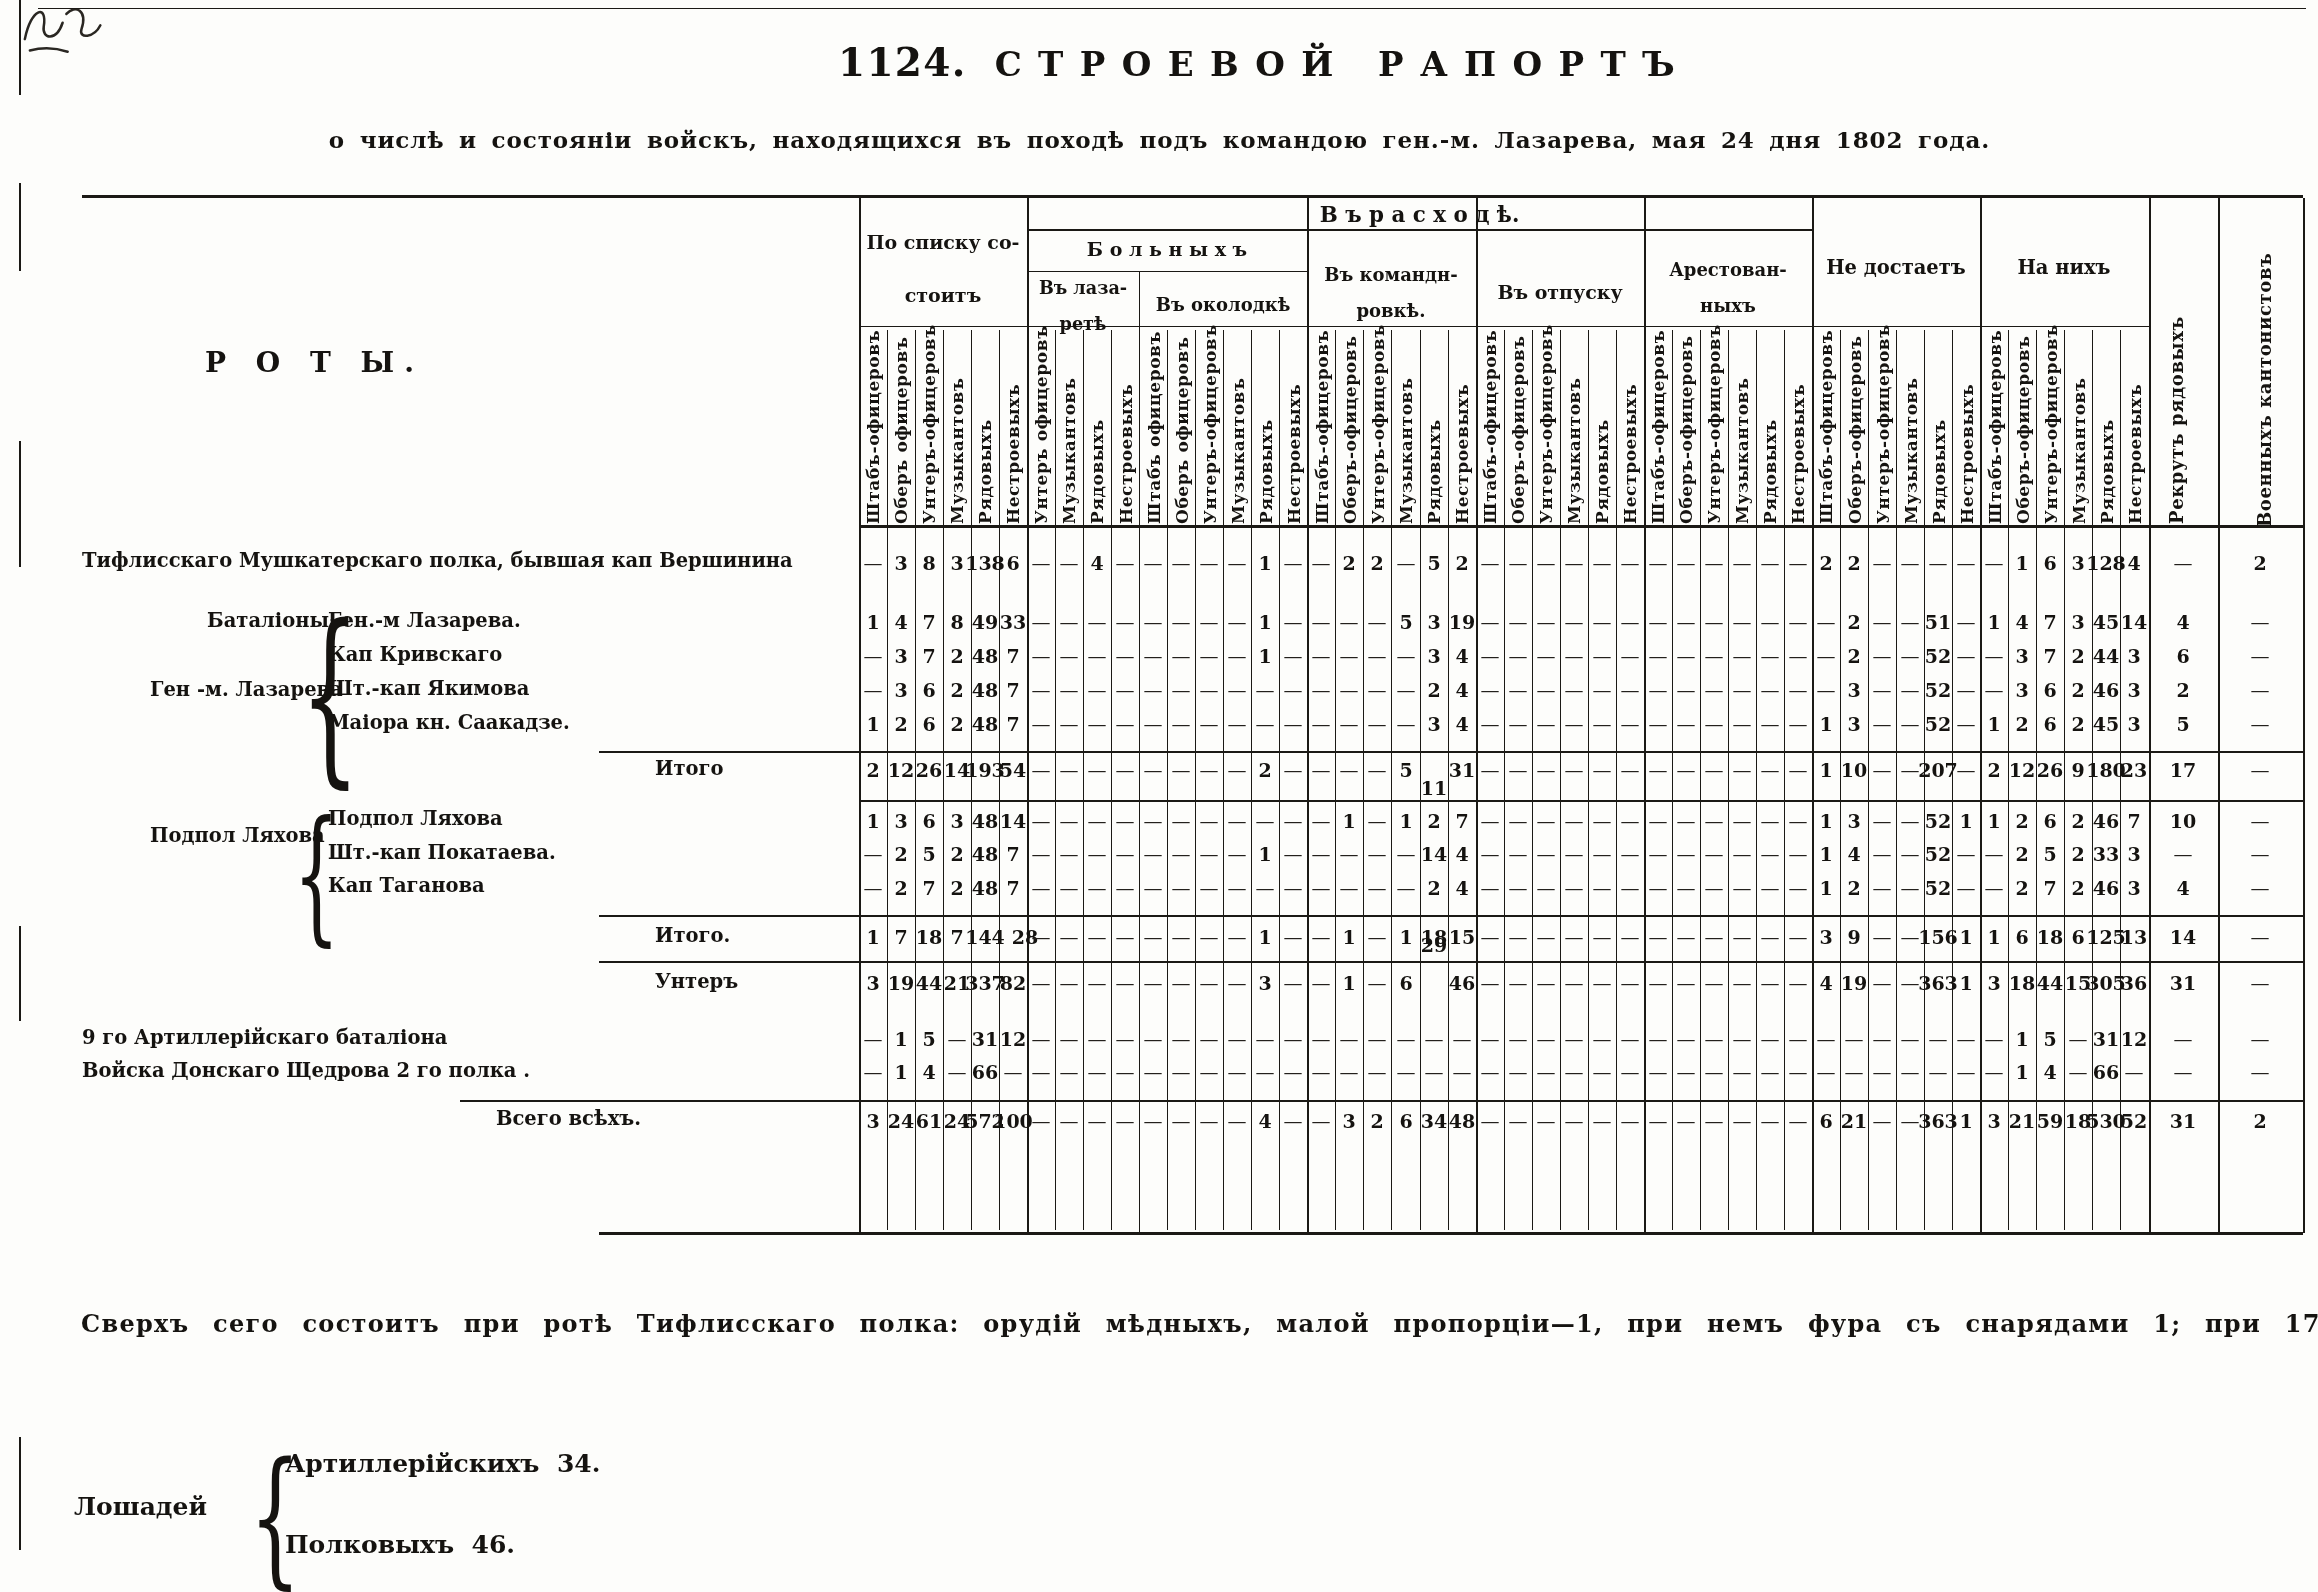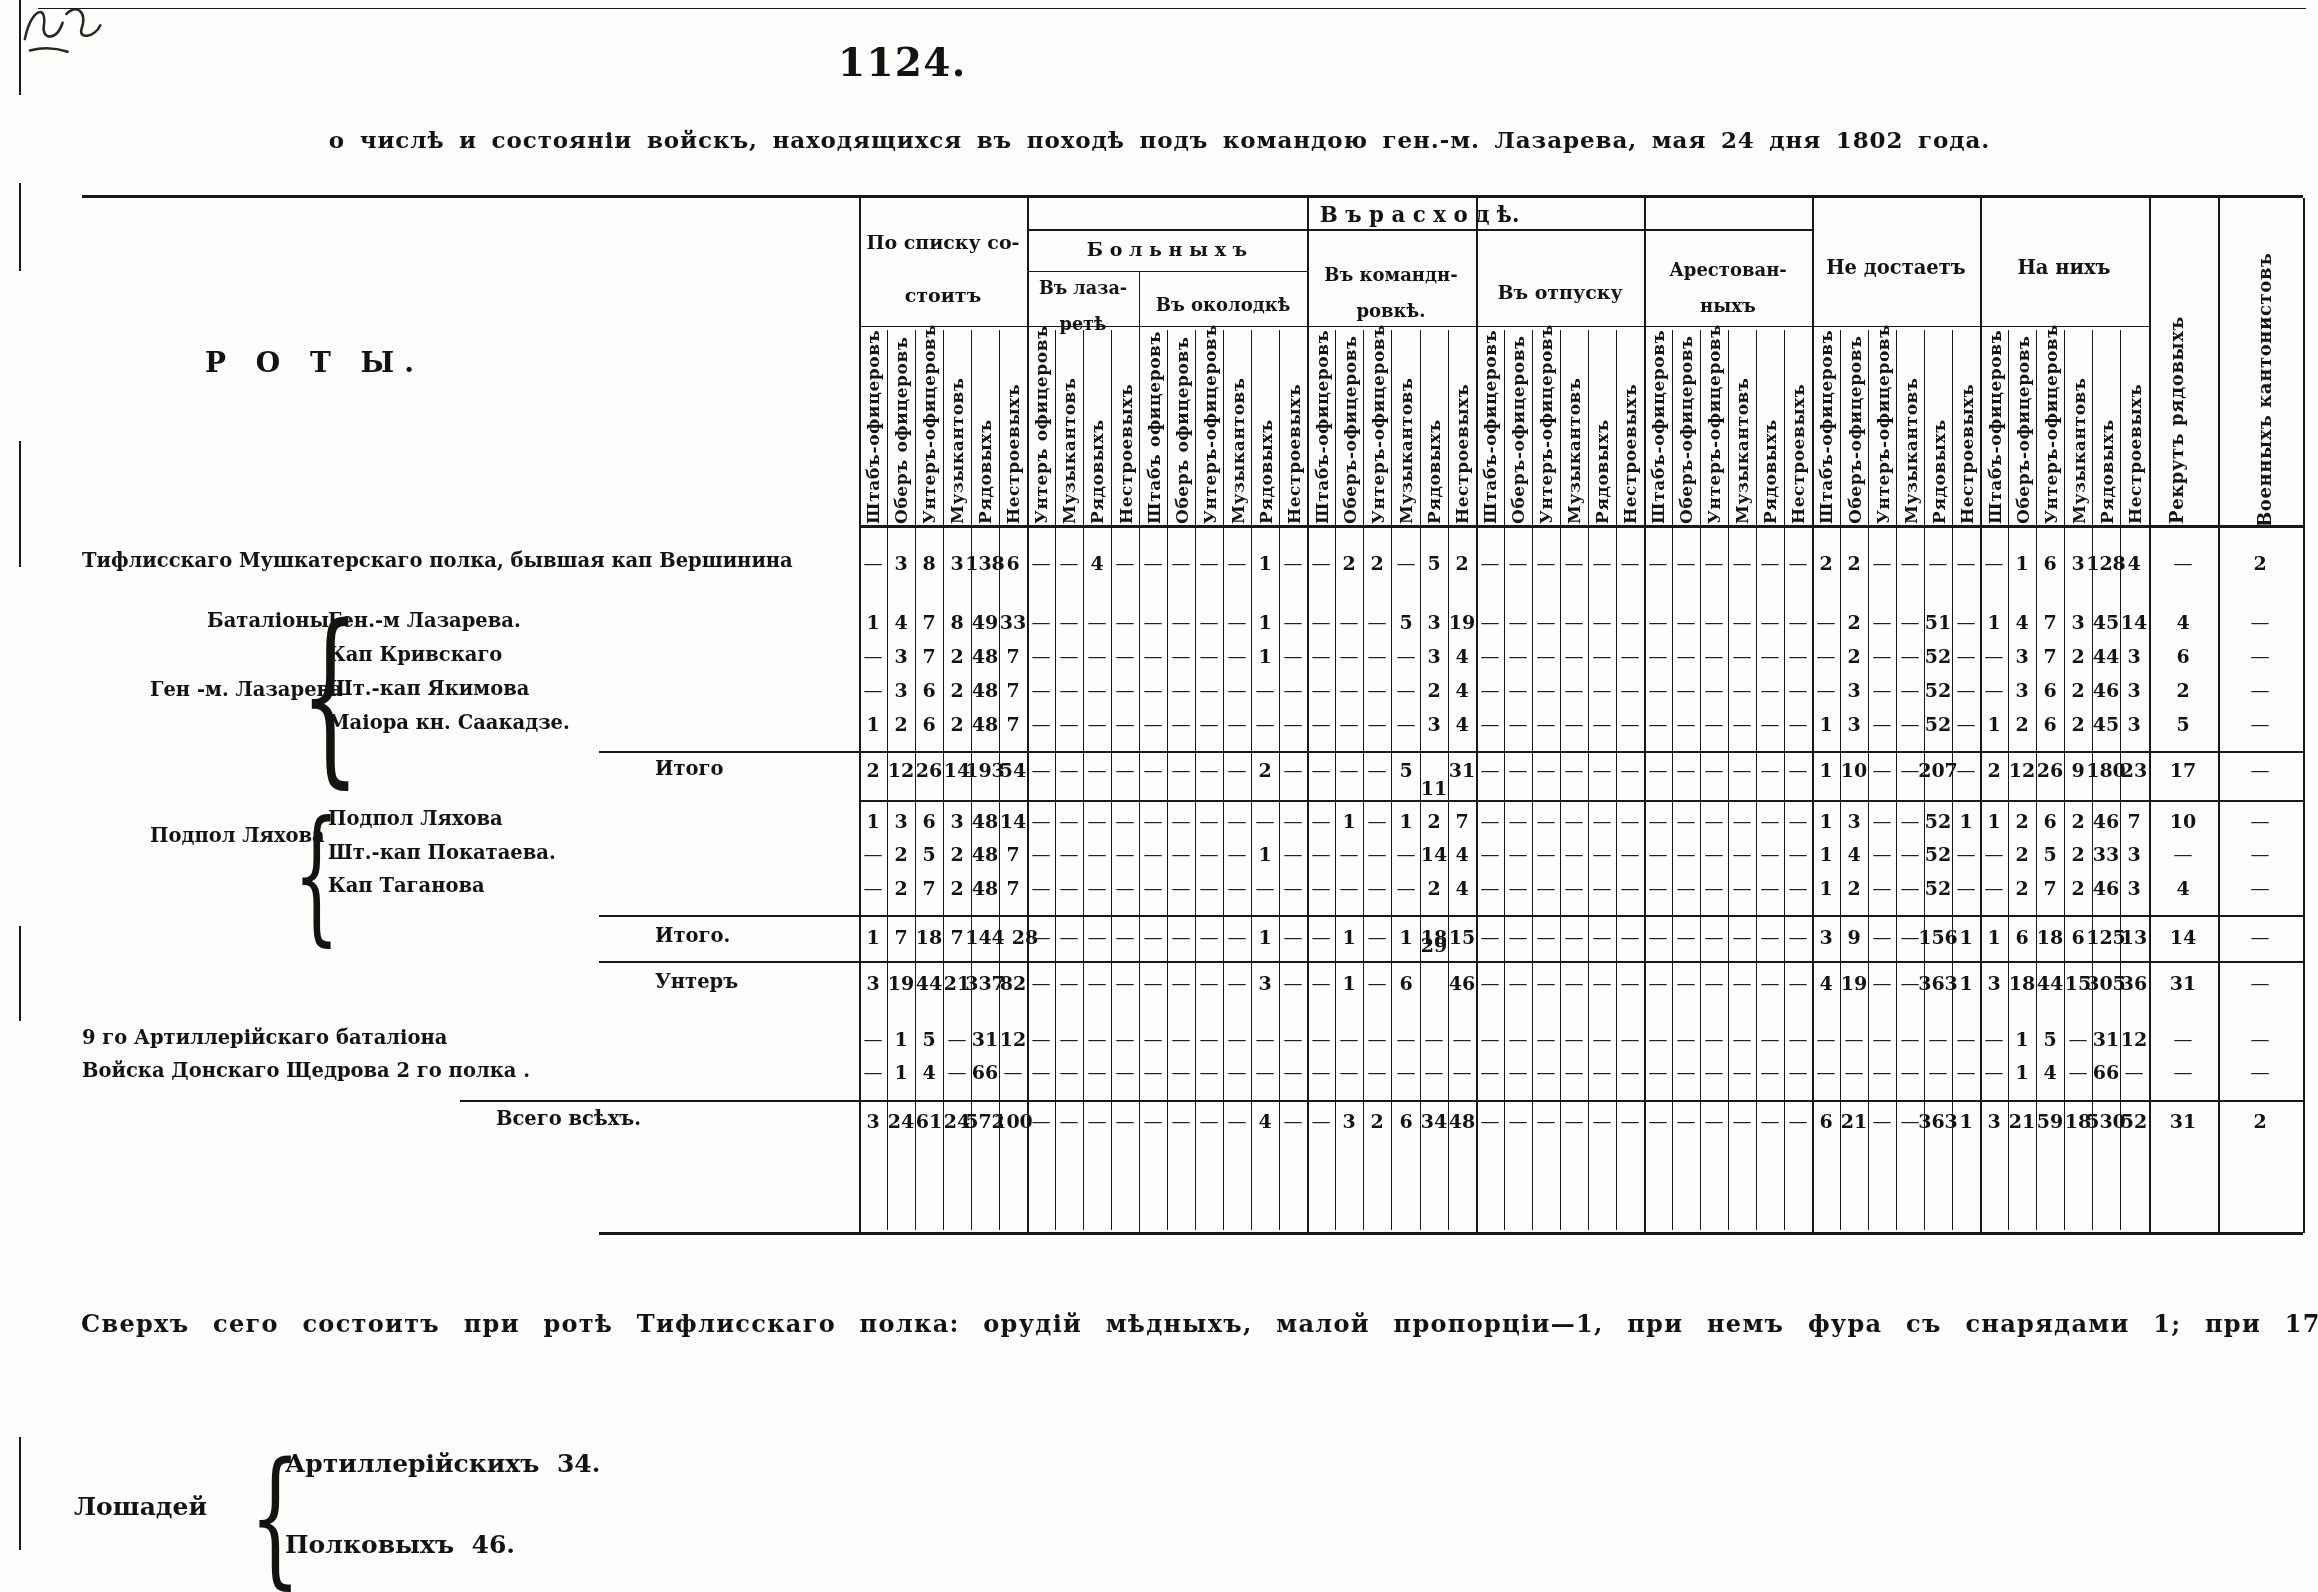--- a/index.html
+++ b/index.html
@@ -30,20 +30,21 @@
 <body>
 
 <div id="page">
 
   <svg class="abs" style="left:11.3px;top:0px" width="107" height="60" viewBox="0 0 170 95">
     <path d="M22 62 C 32 12, 58 6, 52 42 C 49 62, 72 66, 82 36 M88 22 C 102 6, 122 16, 112 46 C 107 62, 132 60, 142 40 M30 80 q 30 -8 60 2" stroke="#2a2722" fill="none" stroke-width="4" stroke-linecap="round"></path>
   </svg>
 
   <div class="titlerow">
     <span id="doc-number">1124.</span>
+    <span id="doc-title">СТРОЕВОЙ  РАПОРТЪ</span>
   </div>
   <div id="doc-subtitle">о числѣ и состояніи войскъ, находящихся въ походѣ подъ командою ген.-м. Лазарева, мая 24 дня 1802 года.</div>
 
   <div id="table-layer">
       <div class="hline" style="left: 38px; top: 7.6px; width: 2268px; height: 1.9px;"></div>
       <div class="hline" style="left: 82px; top: 195px; width: 2221px; height: 3.2px;"></div>
       <div class="hline" style="left: 1027px; top: 229px; width: 785px; height: 1.9px;"></div>
       <div class="hline" style="left: 1027px; top: 271px; width: 280px; height: 1.3px;"></div>
       <div class="hline" style="left: 859px; top: 326px; width: 1290px; height: 1.3px;"></div>
       <div class="hline" style="left: 859px; top: 525px; width: 1444px; height: 3.2px;"></div>

